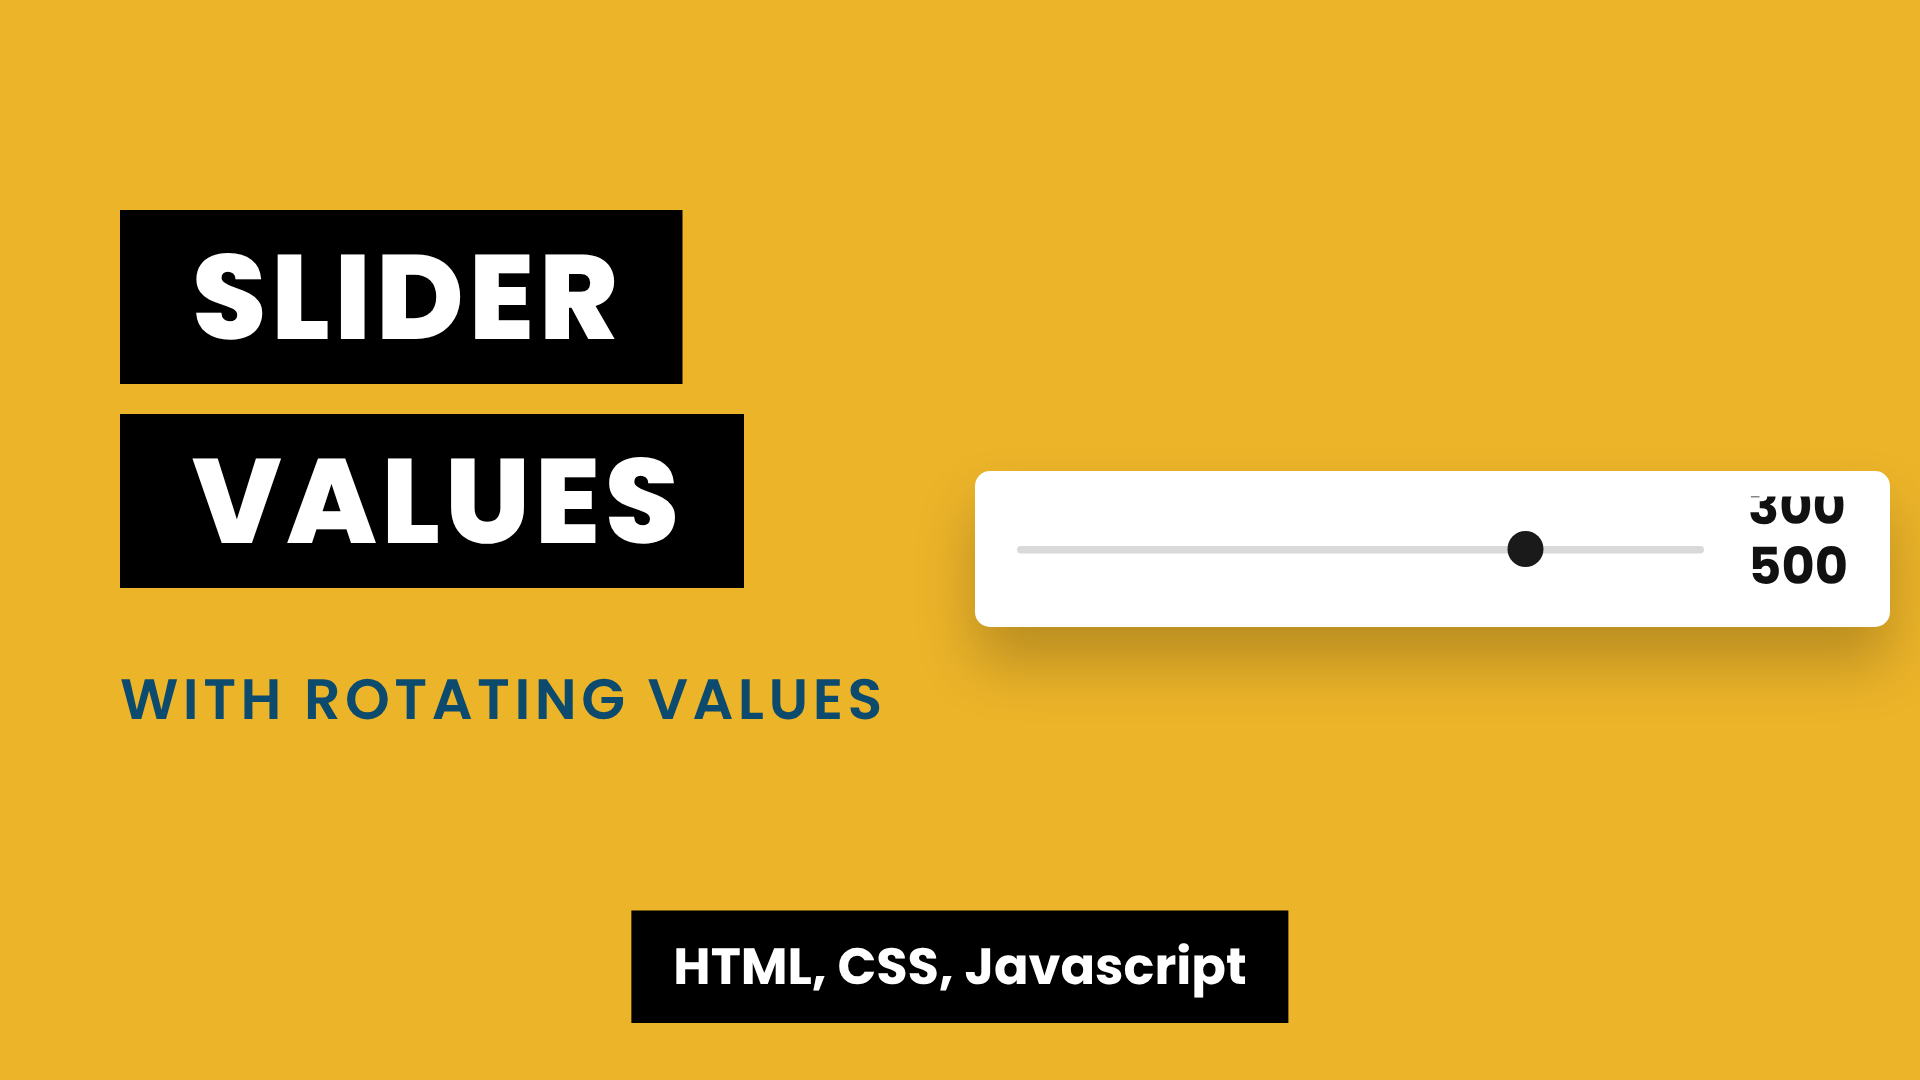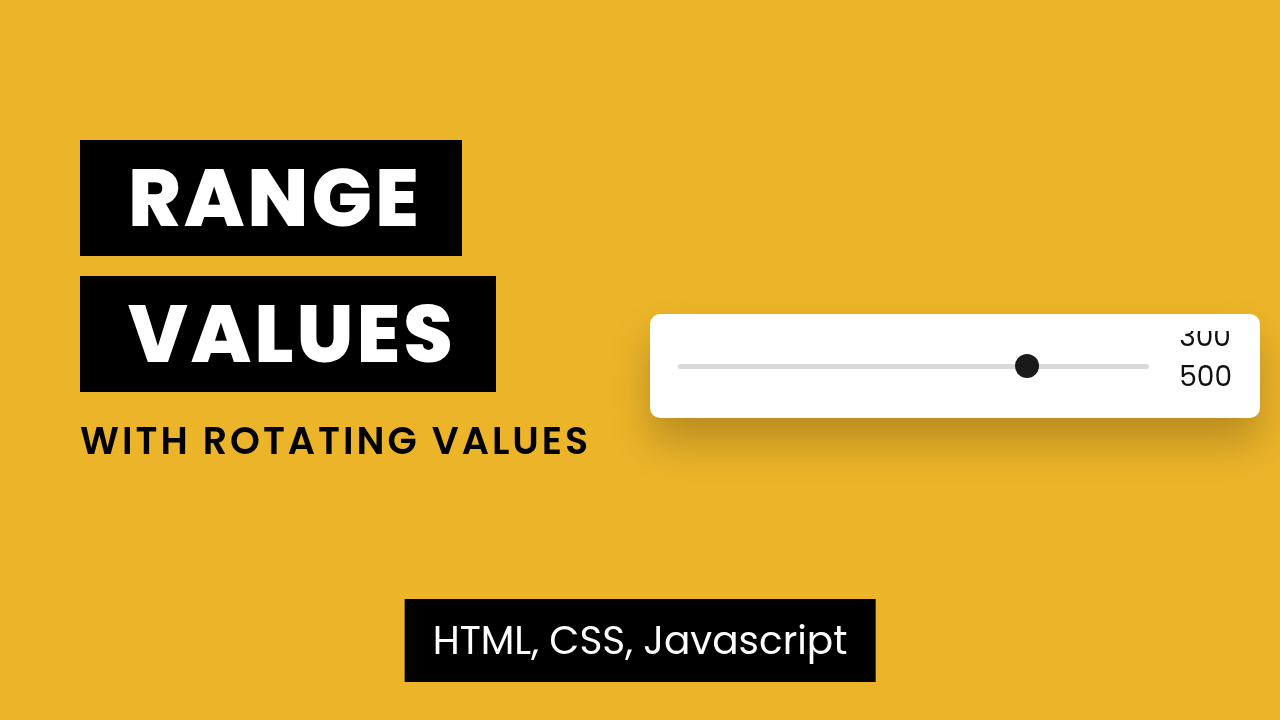--- a/index.html
+++ b/index.html
@@ -19,24 +19,25 @@
     background: #000;
     color: #fff;
     font-weight: 800;
     font-size: 80px;
     line-height: 1;
     letter-spacing: 3px;
     padding: 18px 40px 18px 48px;
     margin-bottom: 20px;
   }
   .subtitle {
-    color: #000000;
+    color: #0c4a6e;
     font-weight: 600;
     font-size: 38px;
     letter-spacing: 3px;
+    margin-top: 26px;
   }
   .slider-card {
     position: absolute;
     left: 650px;
     top: 314px;
     width: 610px;
     height: 104px;
     background: #fff;
     border-radius: 10px;
     box-shadow: 0 24px 40px rgba(0,0,0,0.22);
@@ -69,44 +70,44 @@
     cursor: pointer;
   }
   .values {
     margin-left: 30px;
     height: 70px;
     overflow: hidden;
     display: flex;
     flex-direction: column;
     justify-content: flex-start;
     color: #111;
-    font-weight: 400;
-    font-size: 28px;
+    font-weight: 700;
+    font-size: 34px;
     line-height: 1;
   }
   .val-row { height: 40px; display:flex; align-items:center; }
   .val-top { margin-top: -14px; }
   .tech-badge {
     position: absolute;
     left: 50%;
     bottom: 38px;
     transform: translateX(-50%);
     background: #000;
     color: #fff;
-    font-weight: 400;
-    font-size: 39px;
+    font-weight: 700;
+    font-size: 34px;
     padding: 12px 28px;
   }
 </style>
 </head>
 <body>
 
 <div class="left-col">
   <div>
-    <span class="title-block">RANGE</span>
+    <span class="title-block">SLIDER</span>
   </div>
   <div>
     <span class="title-block">VALUES</span>
   </div>
   <div class="subtitle">WITH ROTATING VALUES</div>
 </div>
 
 <div class="slider-card">
   <div class="slider-wrap">
     <div class="track"></div>

